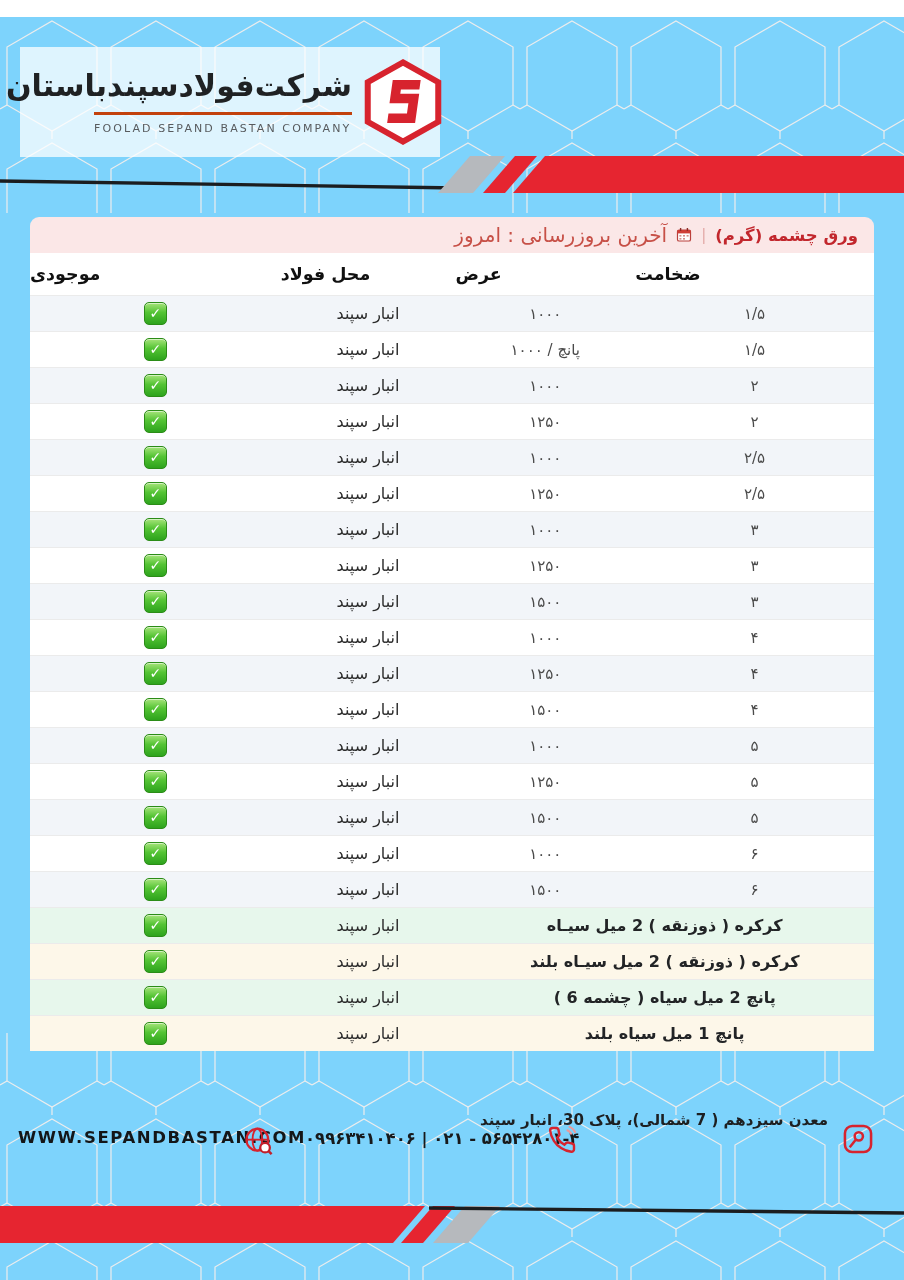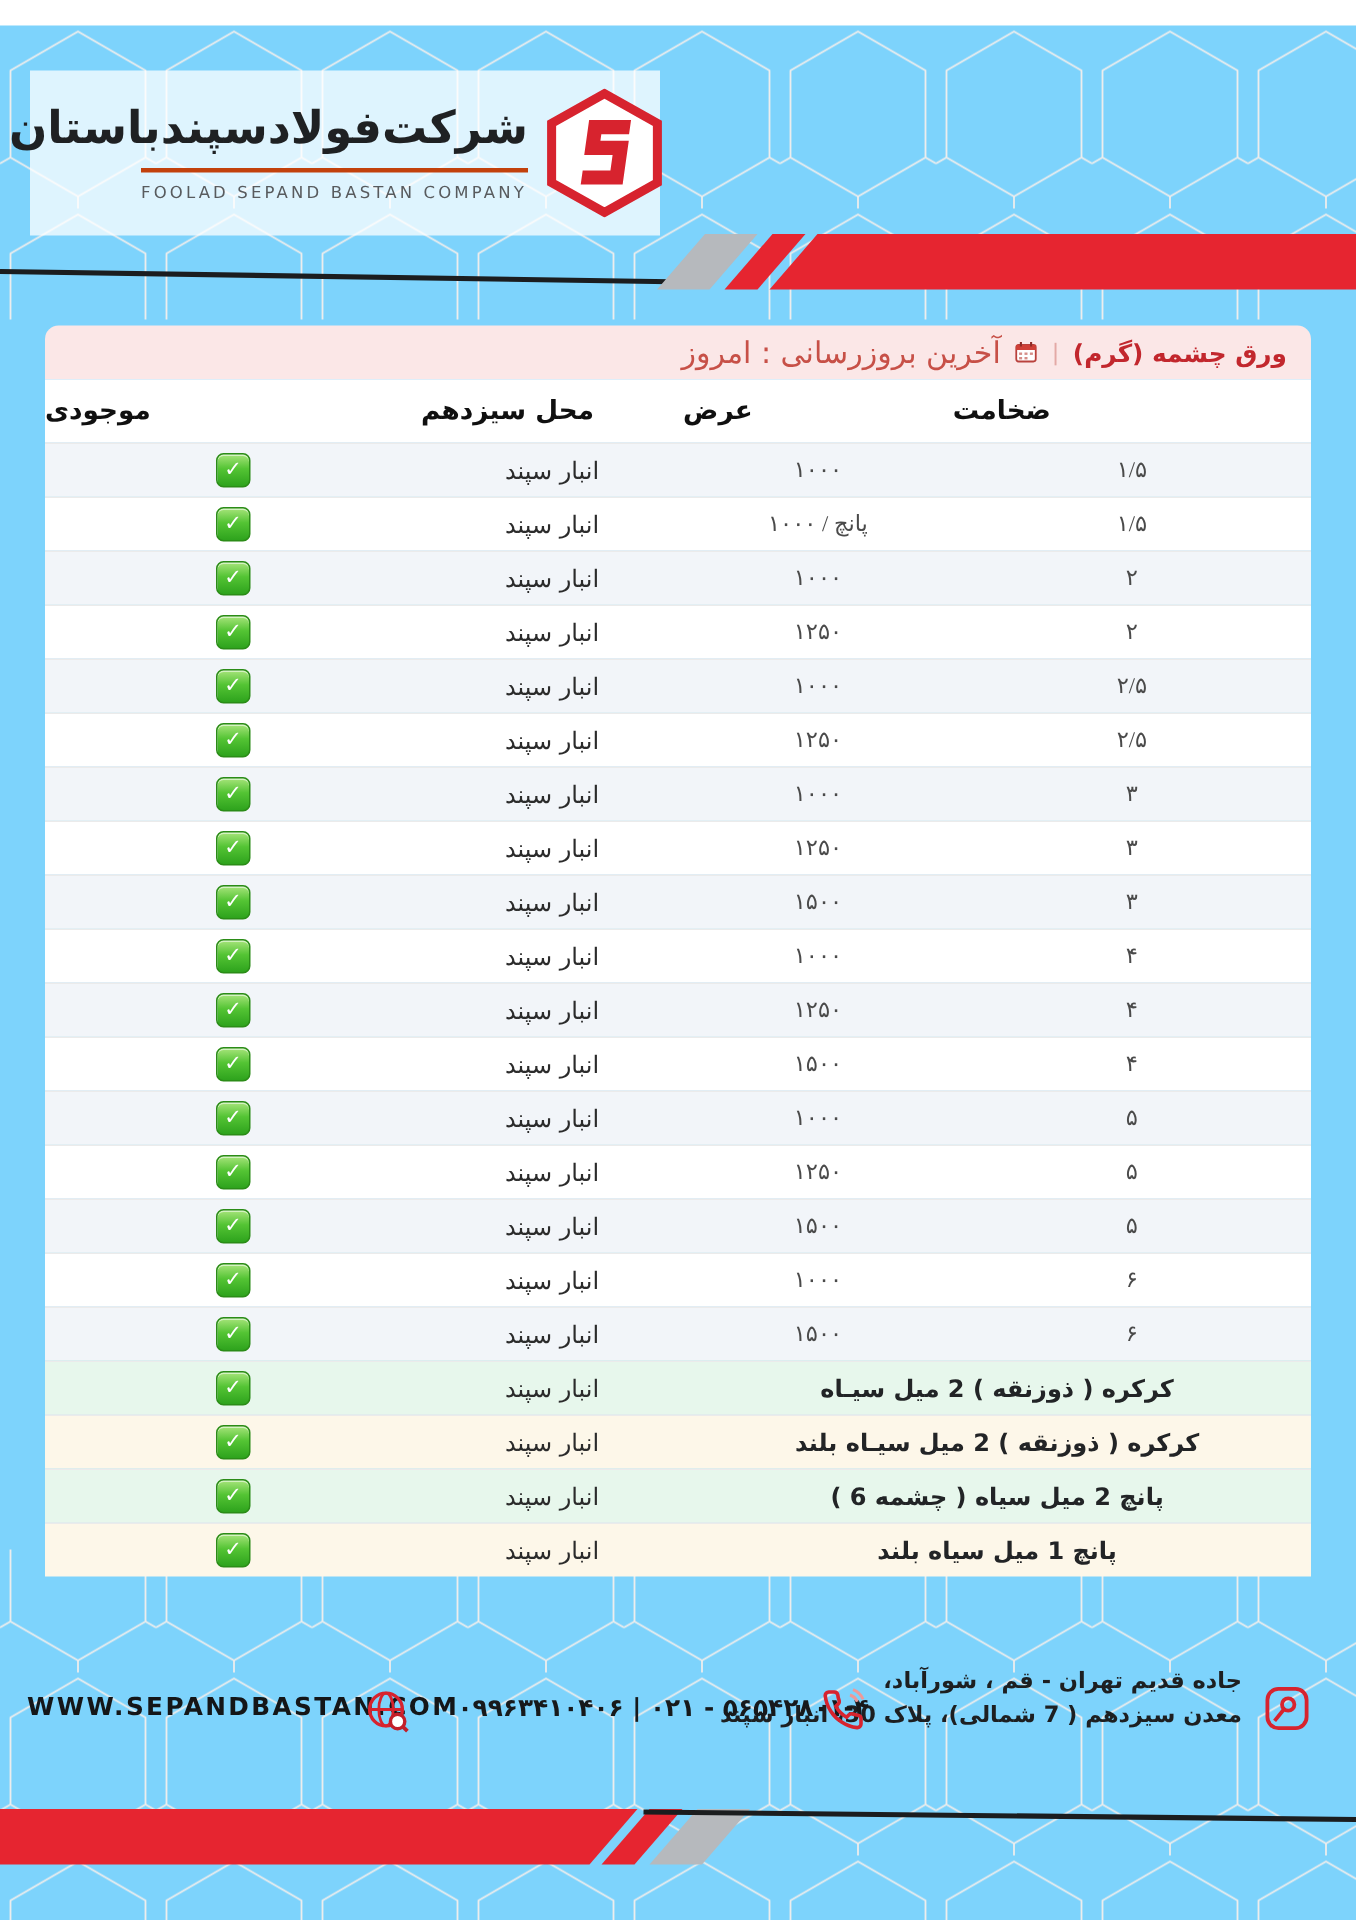--- a/index.html
+++ b/index.html
@@ -20,21 +20,21 @@
   .t-sep{color:#e3a9a6;font-size:15px;}
   .t-upd{font-size:20px;color:#c75047;}
   .row{display:grid;grid-template-columns:28.3% 21.3% 20.7% 29.7%;direction:rtl;align-items:center;height:35px;border-top:1px solid #ebebeb;background:#ffffff;}
   .row.head{height:42px;border-top:none;}
   .row.alt{background:#f2f5f9;}
   .row.tint-green{background:#e7f7ec;}
   .row.tint-cream{background:#fdf7e9;}
   .row.sp{grid-template-columns:49.6% 20.7% 29.7%;}
   .hc{font-size:17.5px;font-weight:bold;color:#101010;text-align:left;}
   .cell{text-align:center;}
-  .cell.num{font-size:15px;color:#4a4a4a;font-family:Liberation Serif, serif;}
+  .cell.num{font-size:15px;color:#4a4a4a;}
   .cell.del{font-size:16px;color:#2b2b2b;}
   .cell.name{font-size:16px;font-weight:600;color:#222426;}
   .check{display:inline-block;width:21px;height:21px;border-radius:5px;border:1px solid #2b8c17;
          background:linear-gradient(180deg,#a6e47a 0%,#54c434 45%,#2ea31d 100%);
          box-shadow:inset 0 1px 0 rgba(255,255,255,.55);
          color:#ffffff;font-weight:bold;font-size:14px;line-height:21px;text-align:center;vertical-align:middle;}
 
   
   .addr{position:absolute;right:76px;top:1092px;text-align:right;font-size:15px;font-weight:600;color:#1d1f21;line-height:23px;}
   .pin-ico{position:absolute;right:30px;top:1106px;}
@@ -101,21 +101,21 @@
           <rect x="3.4" y="11" width="2" height="1.6"></rect>
             <rect x="7" y="11" width="2" height="1.6"></rect>
         </g>
       </svg>
       <span class="t-upd">آخرین بروزرسانی : امروز</span>
     </div>
 
     <div class="row head">
       <div class="hc">ضخامت</div>
       <div class="hc">عرض</div>
-      <div class="hc">محل سیزدهم</div>
+      <div class="hc">محل فولاد</div>
       <div class="hc">موجودی</div>
     </div>
 
     <div>
   <div class="row alt">
     <div class="cell num c-th" dir="ltr">۱/۵</div>
     <div class="cell num c-w" dir="ltr">۱۰۰۰</div>
     <div class="cell del c-d">انبار سپند</div>
     <div class="cell"><span class="check">✓</span></div>
   </div>
@@ -252,21 +252,20 @@
 
   <div class="row sp tint-cream">
     <div class="cell name c-name" dir="rtl">پانچ 1 میل سیاه بلند</div>
     <div class="cell del c-d">انبار سپند</div>
     <div class="cell"><span class="check">✓</span></div>
   </div>
 </div>
   </div>
 
   <div class="addr" dir="rtl">
-    <div>جاده قدیم تهران - قم ، شورآباد،</div>
     <div>معدن سیزدهم ( 7 شمالی)، پلاک 30، انبار سپند</div>
   </div>
   <svg class="pin-ico" width="32" height="32" viewBox="0 0 24 24">
     <rect x="2.2" y="2.2" width="19.6" height="19.6" rx="5.5" fill="none" stroke="#d7232e" stroke-width="1.9"></rect>
     <circle cx="12.6" cy="10" r="3.1" fill="none" stroke="#d7232e" stroke-width="1.9"></circle>
     <line x1="10.3" y1="12.6" x2="5.8" y2="18.2" stroke="#d7232e" stroke-width="1.9"></line>
   </svg>
 
   <div class="phones" dir="ltr">۰۹۹۶۳۴۱۰۴۰۶ | ۰۲۱ - ۵۶۵۴۲۸۰۱-۴</div>
   <svg class="phone-ico" width="32" height="32" viewBox="0 0 24 24">

